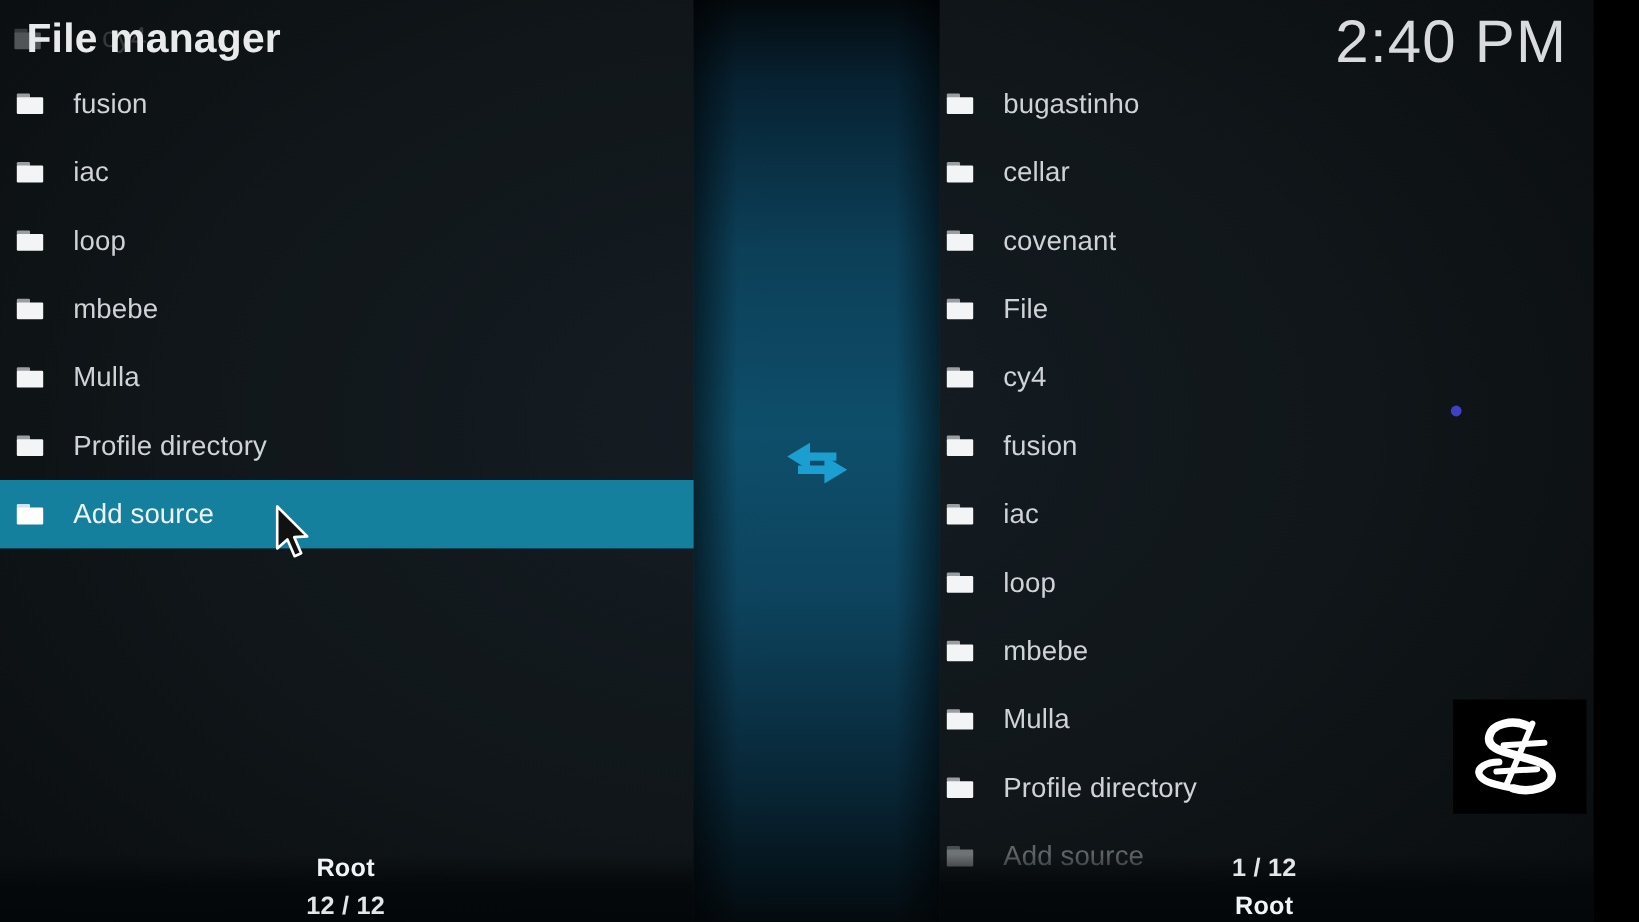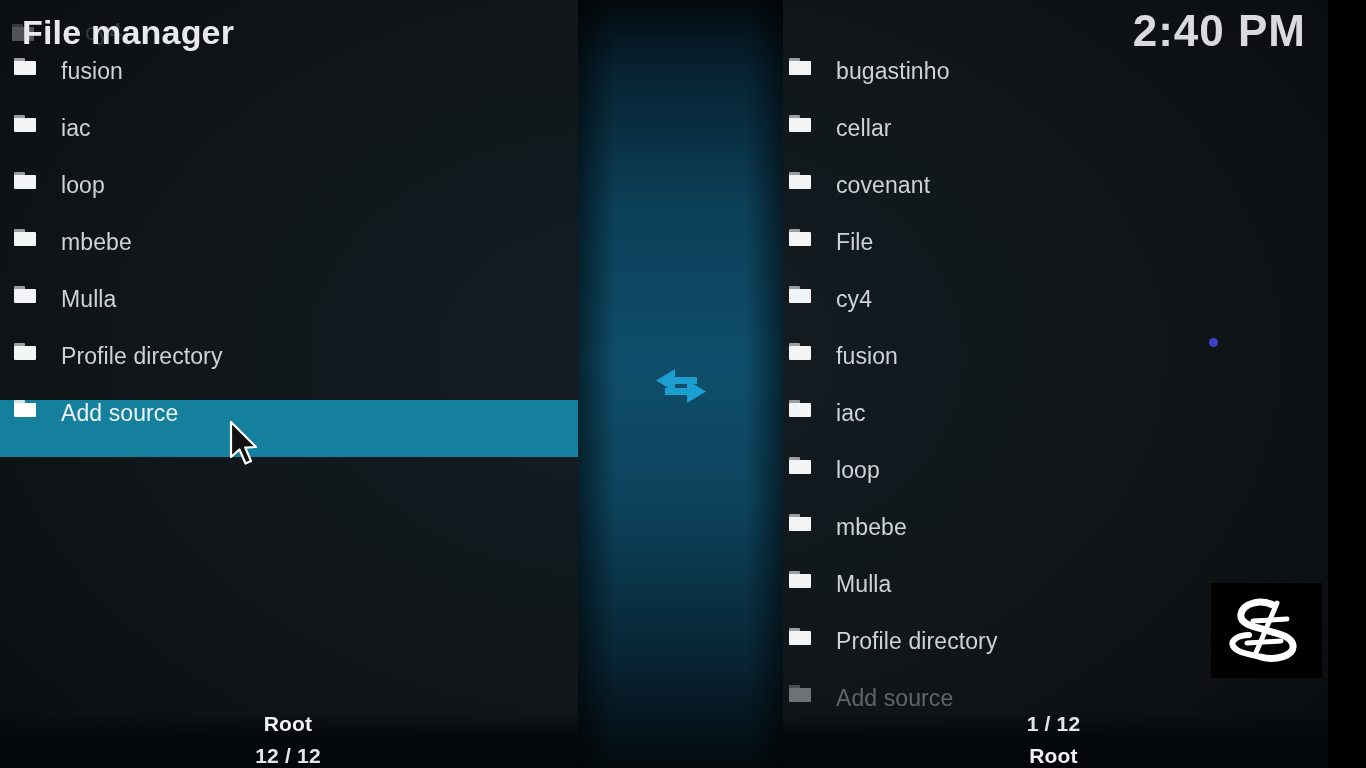--- a/index.html
+++ b/index.html
@@ -70,37 +70,37 @@
   }
   #ghost-row .ghost-label {
     font-size:24px; font-weight:300;
     color:#8d9095;
   }
 
   
   #clock {
     position:absolute;
     right:22px; top:6px;
-    font-size:44px;
-    font-weight:700;
+    font-size:50px;
+    font-weight:400;
     color:#d8dadd;
     letter-spacing:1px;
   }
 
   
   .panel { position:absolute; top:58px; }
   #left-panel  { left:0;     width:578px; height:654px; }
   #right-panel { left:783px; width:583px; height:654px; }
 
   .list { position:relative; }
 
   .row {
     position:relative;
     display:flex;
-    align-items:flex-start;
+    align-items:center;
     height:57px;
     padding-left:14px;
   }
   #right-panel .row { padding-left:6px; }
 
   .row.selected {
     background:#15809e;
   }
   .row.dimmed { opacity:.42; }
 

